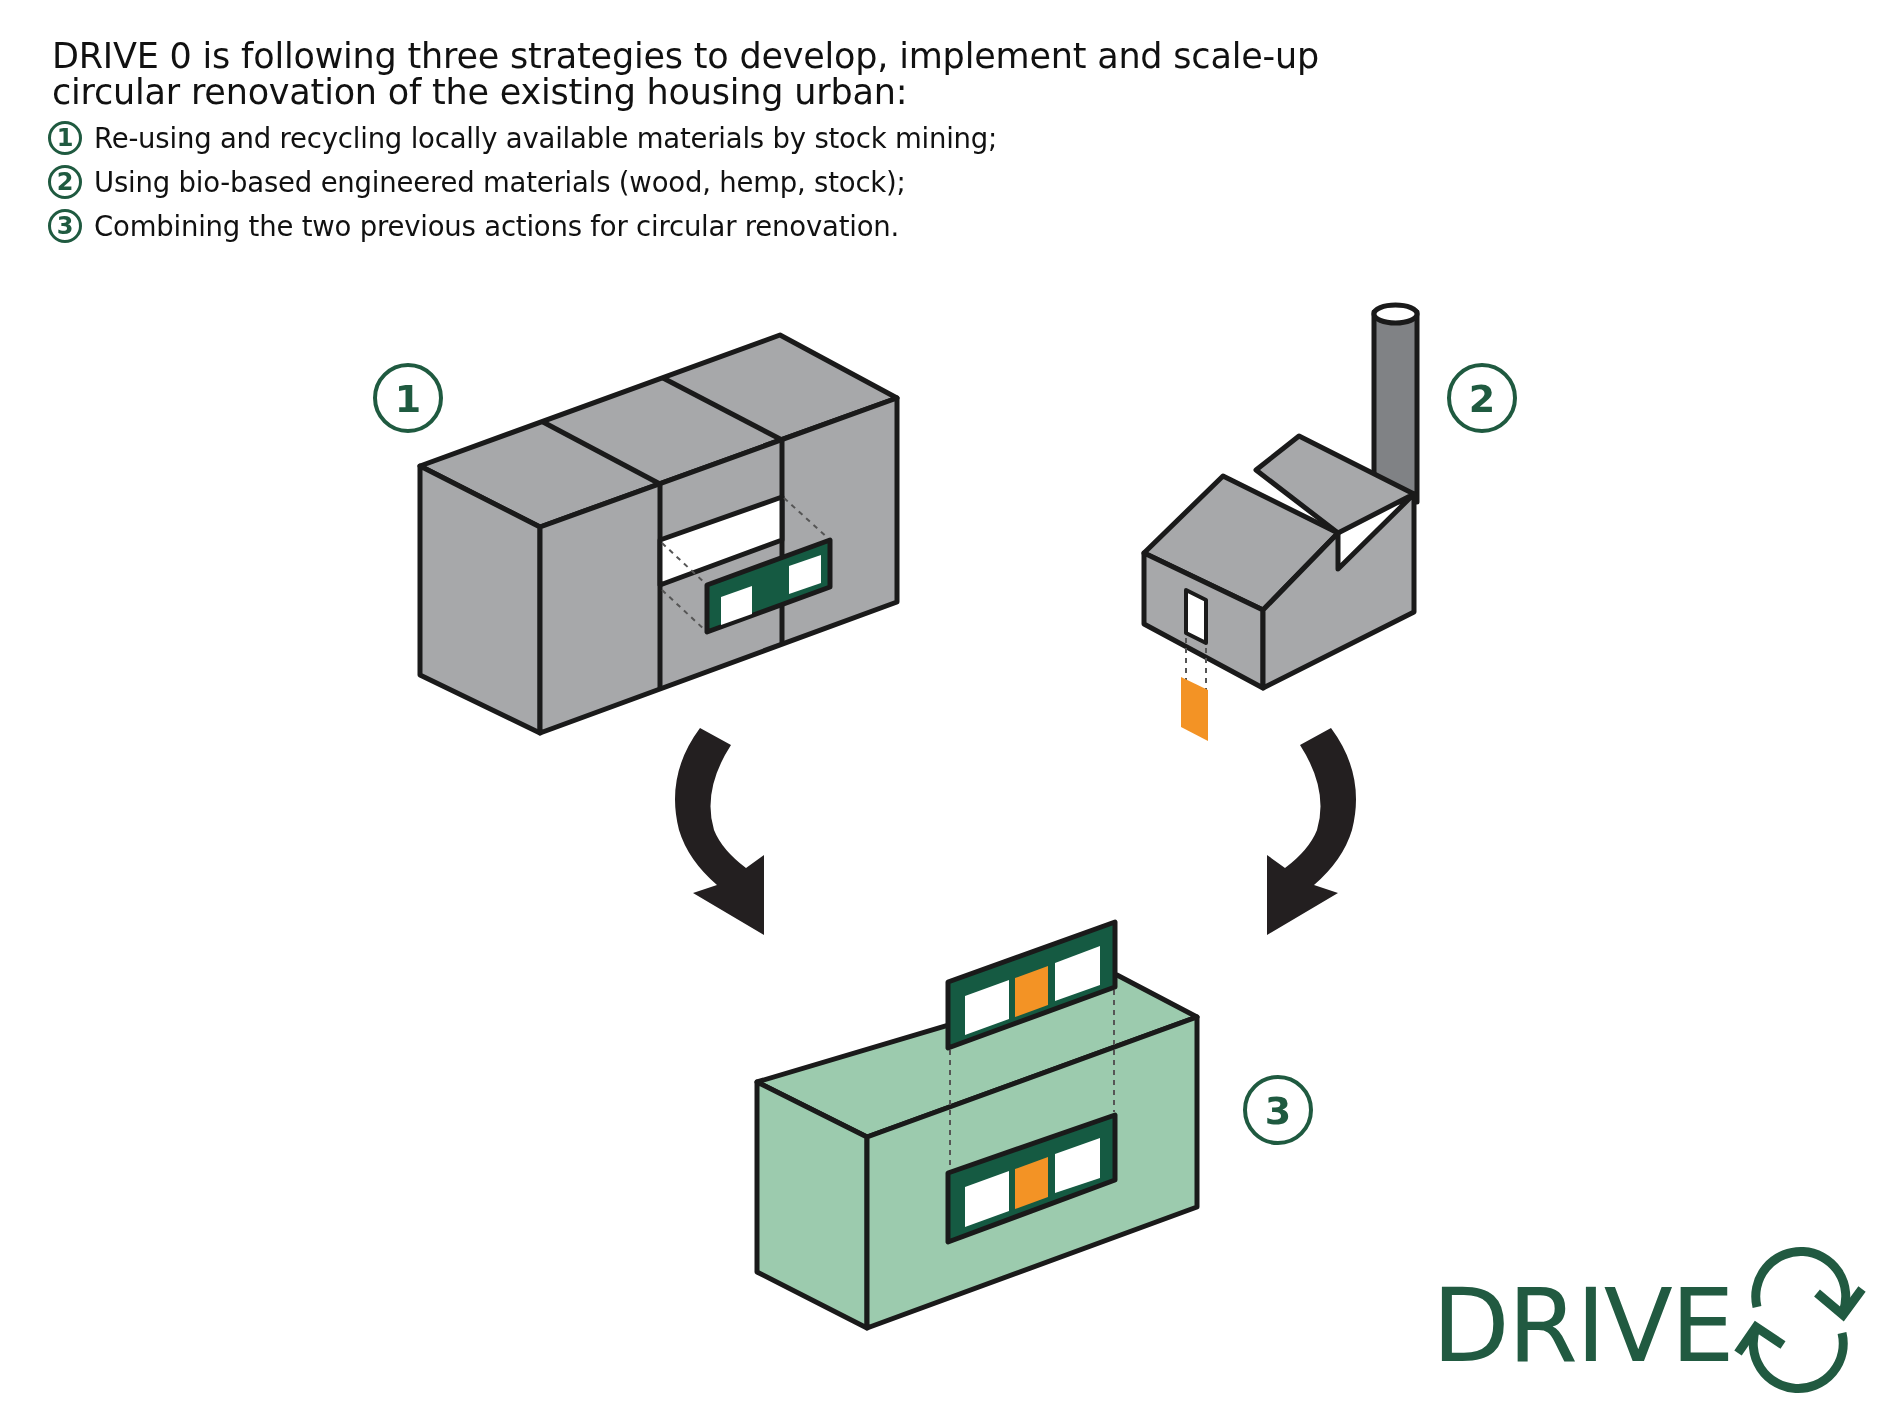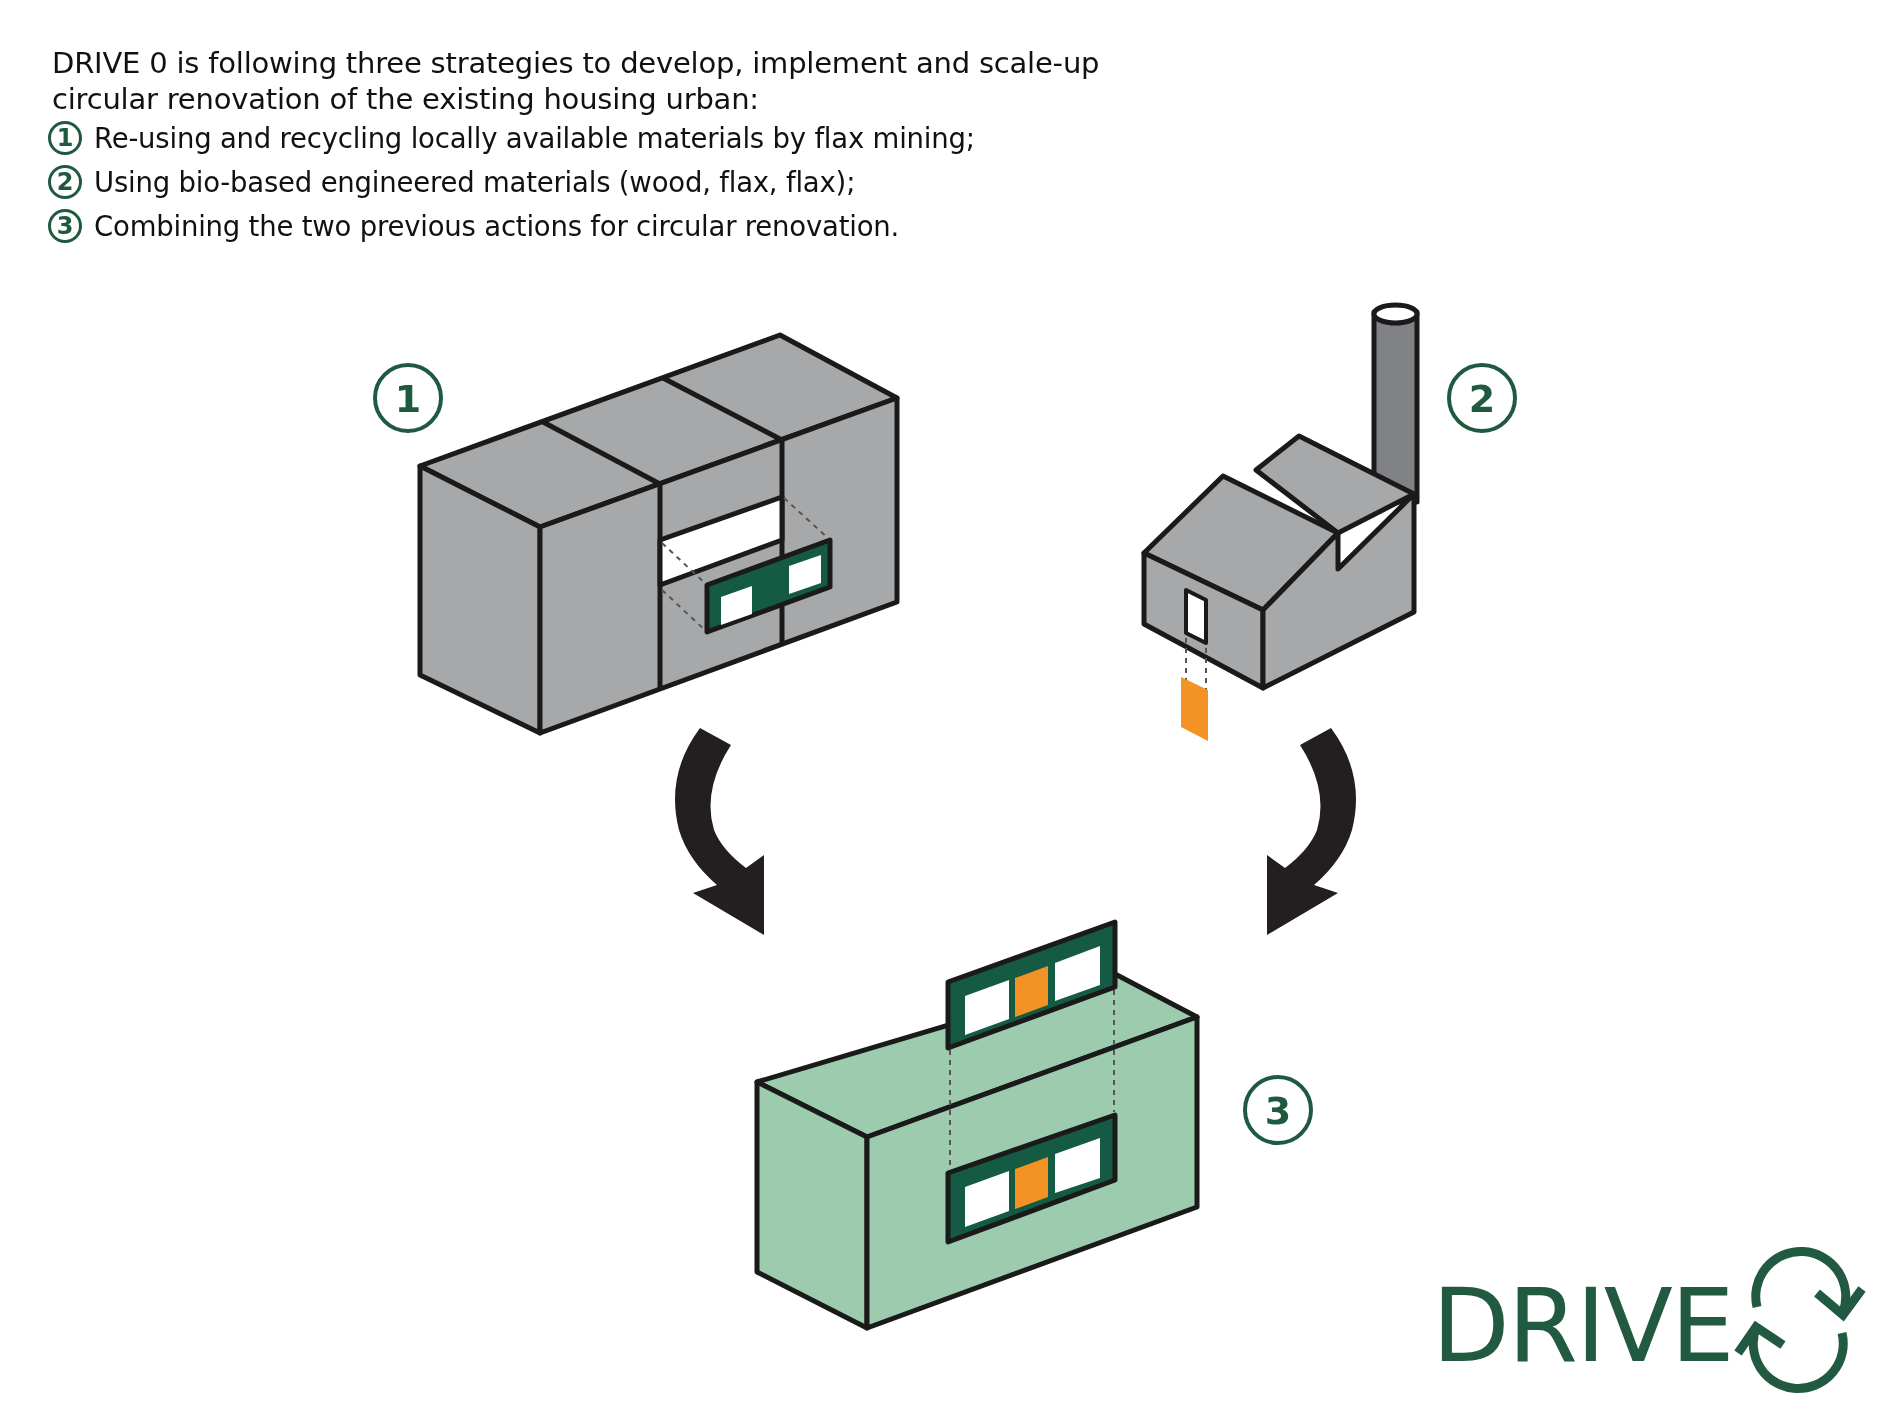--- a/index.html
+++ b/index.html
@@ -1,41 +1,41 @@
 <!DOCTYPE html>
 <html><head>
 <meta charset="utf-8">
 <style>
   html, body { margin: 0; padding: 0; background: #ffffff; }
   body { width: 1889px; height: 1417px; position: relative; overflow: hidden; font-family: "DejaVu Sans", sans-serif; color: #111; }
-  .intro { position: absolute; left: 52px; top: 38px; font-size: 29px; line-height: 36px; letter-spacing: -0.2px; margin-top: 7px; }
+  .intro { position: absolute; left: 52px; top: 38px; font-size: 35px; line-height: 36px; letter-spacing: -0.2px; }
   .intro p { margin: 0; white-space: nowrap; }
   .strategies { position: absolute; left: 48px; top: 116px; font-size: 27.5px; letter-spacing: -0.2px; }
   .strategy { display: flex; align-items: center; height: 44px; white-space: nowrap; }
   .num-badge { width: 34px; height: 34px; box-sizing: border-box; border: 3px solid #1f5a40; border-radius: 50%; color: #1f5a40; font-weight: bold; font-size: 24px; display: flex; align-items: center; justify-content: center; margin-right: 12px; flex: none; line-height: 1; }
   svg.diagram { position: absolute; left: 0; top: 0; }
   .badge-text { font-family: "DejaVu Sans", sans-serif; font-weight: bold; font-size: 38px; fill: #1f5a40; }
   .logo-text { font-family: "DejaVu Sans", sans-serif; font-size: 101px; fill: #215a41; letter-spacing: -2px; }
 </style>
 </head>
 <body>
 
 <div class="intro">
   <p>DRIVE 0 is following three strategies to develop, implement and scale-up</p>
   <p>circular renovation of the existing housing urban:</p>
 </div>
 
 <div class="strategies">
   <div class="strategy">
     <span class="num-badge">1</span>
-    <span>Re-using and recycling locally available materials by flax mining;</span>
+    <span>Re-using and recycling locally available materials by stock mining;</span>
   </div>
   <div class="strategy">
     <span class="num-badge">2</span>
-    <span>Using bio-based engineered materials (wood, flax, flax);</span>
+    <span>Using bio-based engineered materials (wood, hemp, stock);</span>
   </div>
   <div class="strategy">
     <span class="num-badge">3</span>
     <span>Combining the two previous actions for circular renovation.</span>
   </div>
 </div>
 
 <svg class="diagram" width="1889" height="1417" viewBox="0 0 1889 1417">
 
   <g stroke="#1a1a1a" stroke-width="5" stroke-linejoin="round">

